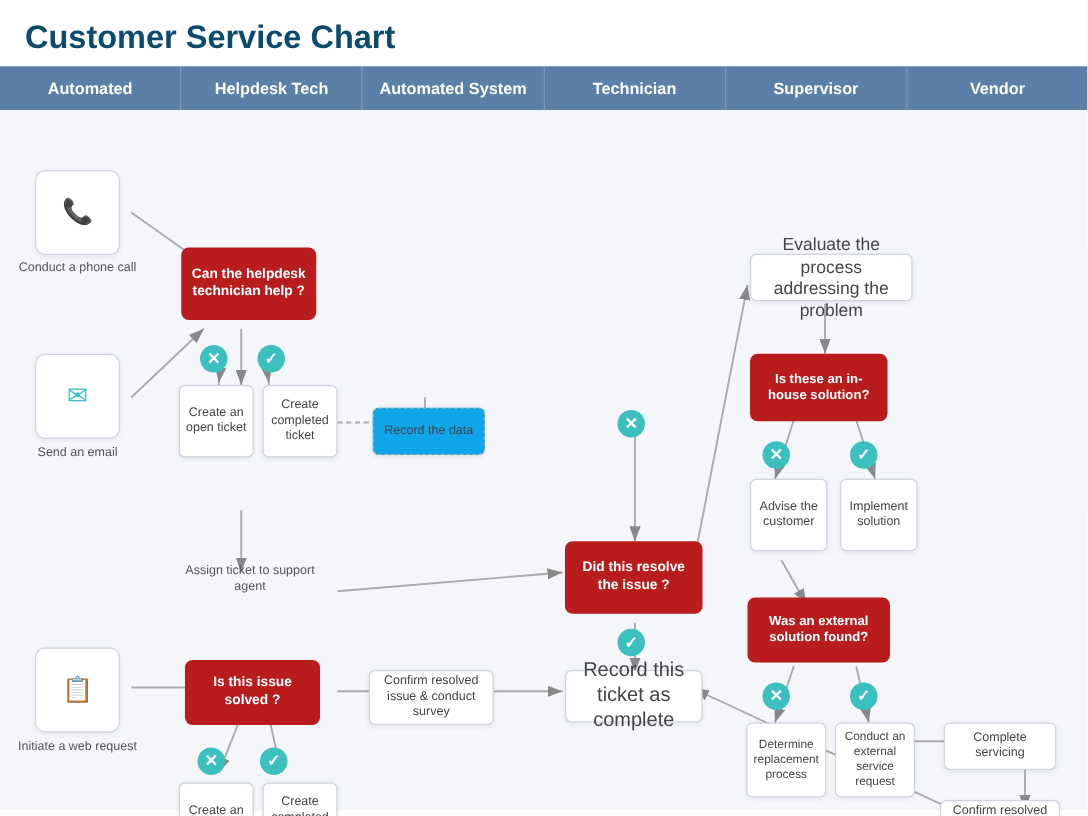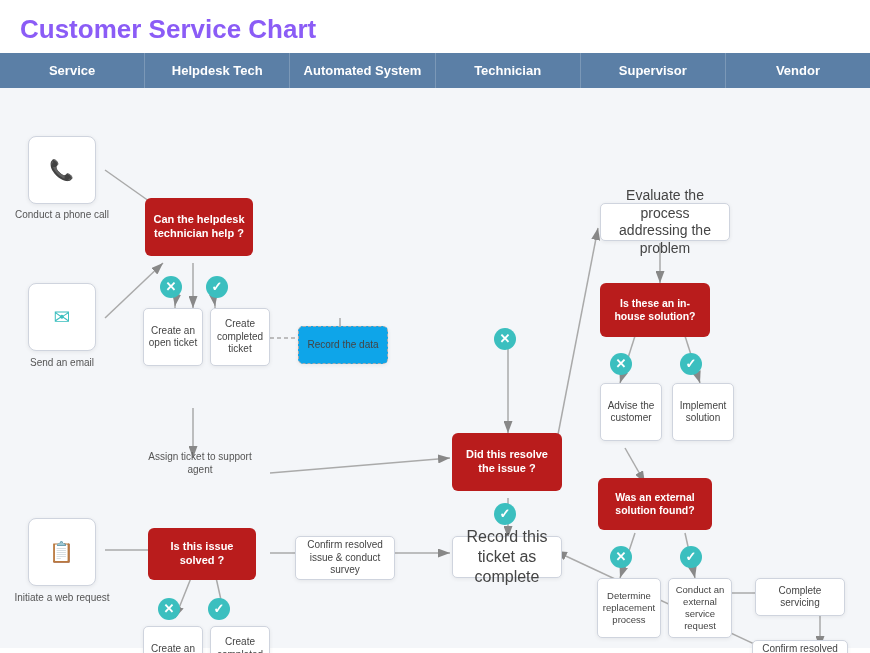--- a/index.html
+++ b/index.html
@@ -6,21 +6,21 @@
     body {
       font-family: 'Segoe UI', Arial, sans-serif;
       background: #fff;
       width: 870px;
       min-height: 653px;
       overflow: hidden;
     }
     .page-title {
       font-size: 26px;
       font-weight: 600;
-      color: #8b5cf6;
+      color: #0c4a6e;
       padding: 14px 20px 8px 20px;
     }
     .chart-container {
       width: 870px;
       position: relative;
     }
     
     .header-row {
       display: flex;
       width: 100%;
@@ -97,21 +97,21 @@
     }
   </style>
 </head>
 <body>
 
 <div class="page-title">Customer Service Chart</div>
 
 <div class="chart-container">
 
   <div class="header-row">
-    <div class="header-cell">Service</div>
+    <div class="header-cell">Automated</div>
     <div class="header-cell">Helpdesk Tech</div>
     <div class="header-cell">Automated System</div>
     <div class="header-cell">Technician</div>
     <div class="header-cell">Supervisor</div>
     <div class="header-cell">Vendor</div>
   </div>
 
   <div class="body-area">
 
     <svg class="arrows-svg" xmlns="http://www.w3.org/2000/svg">

